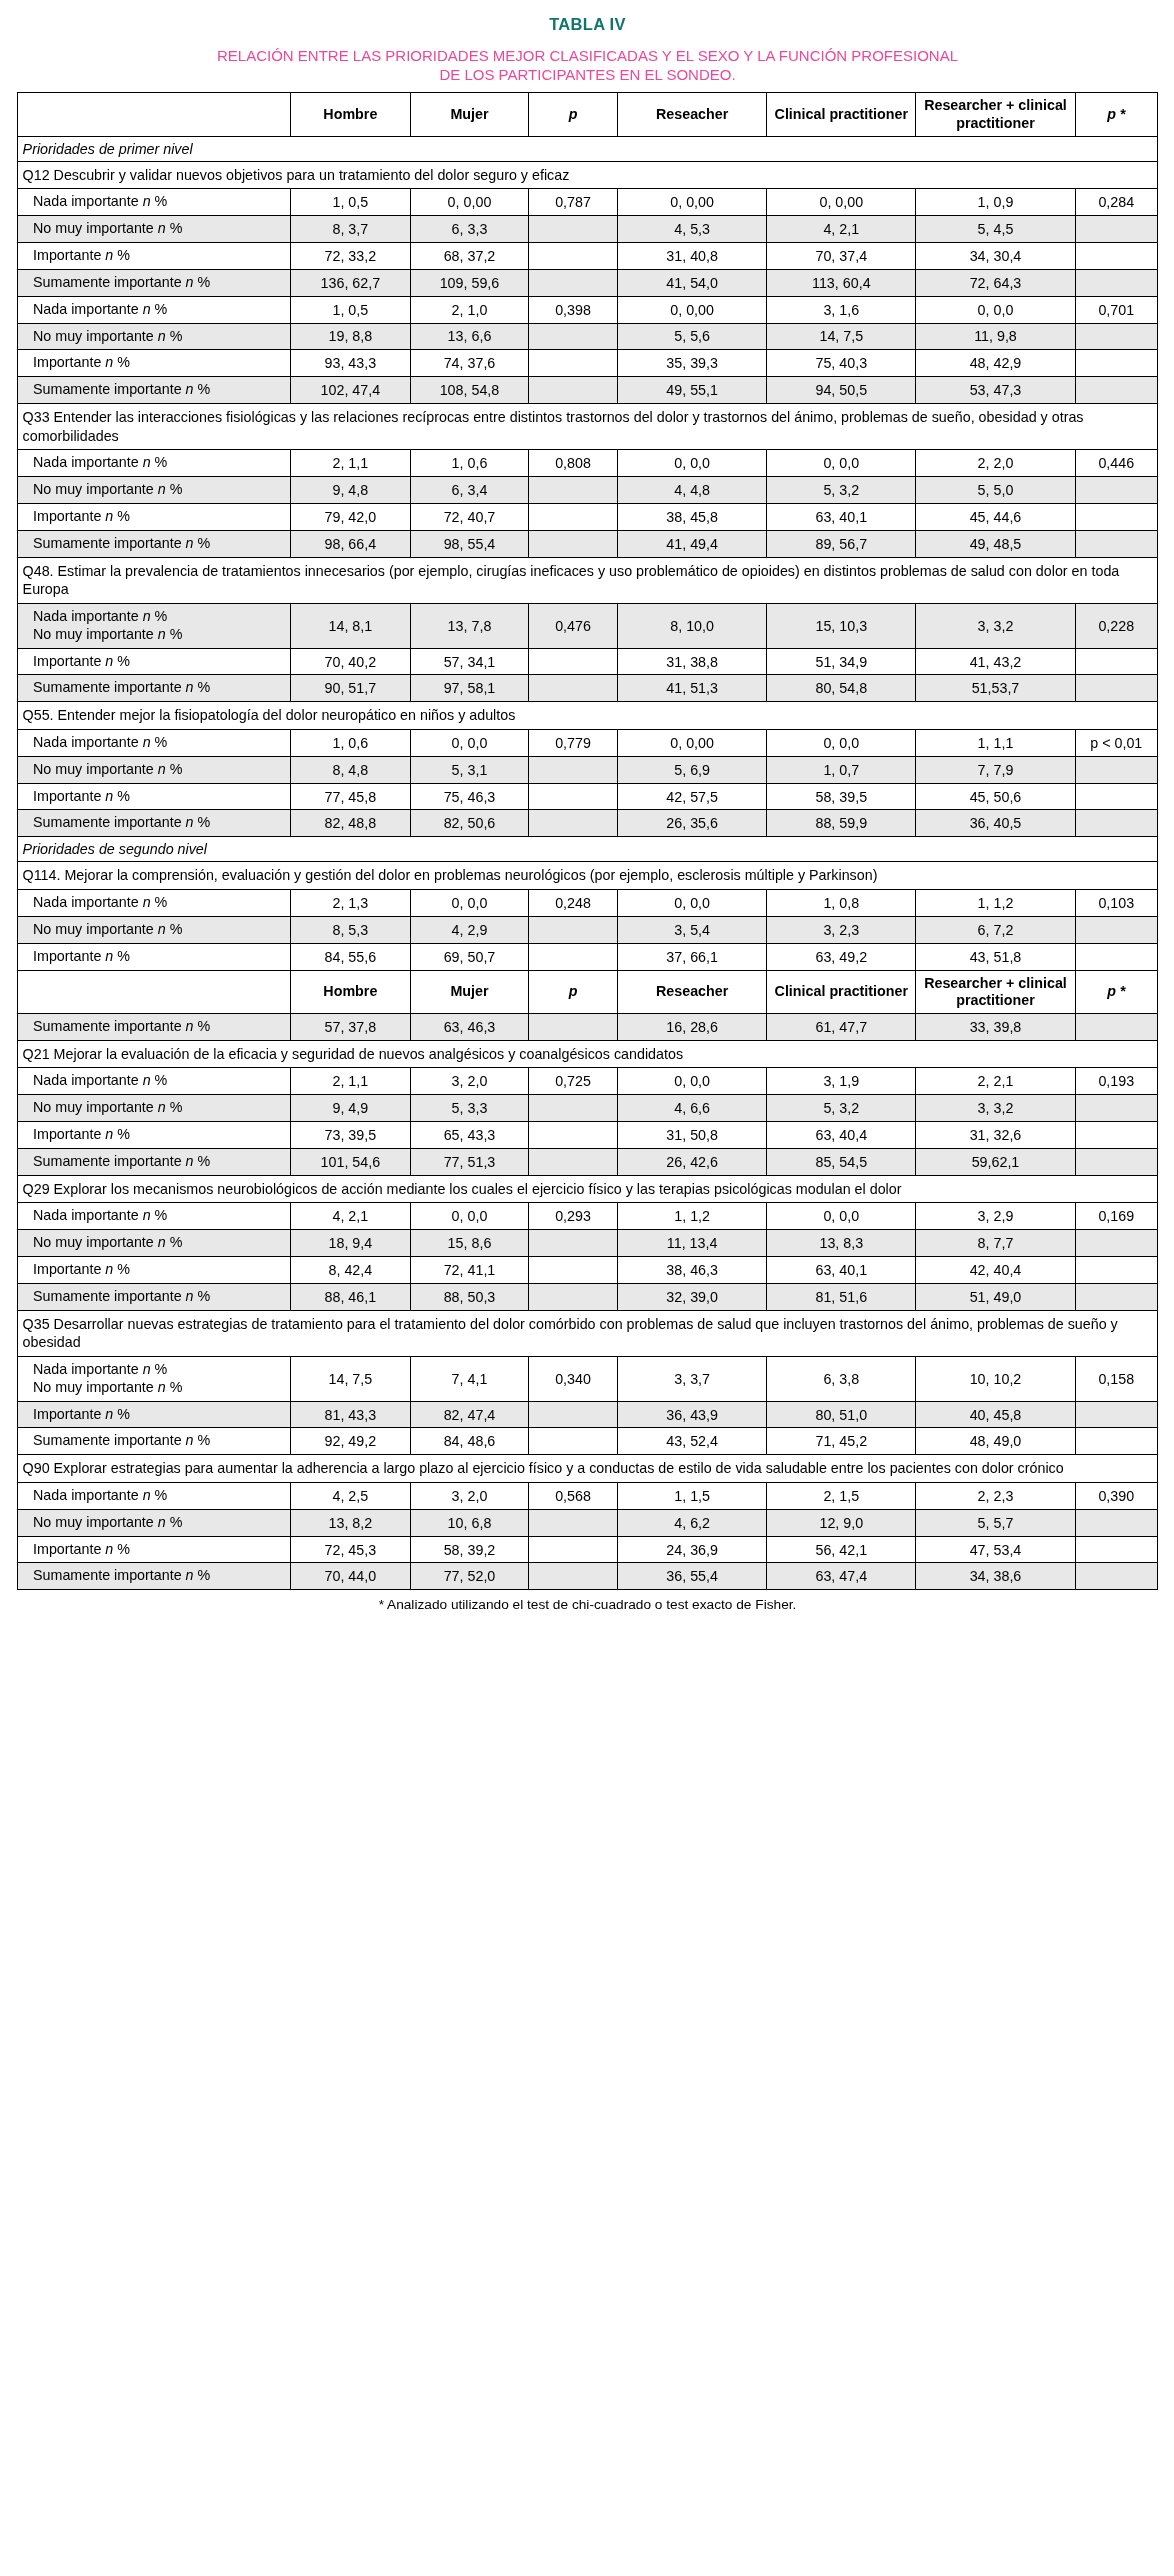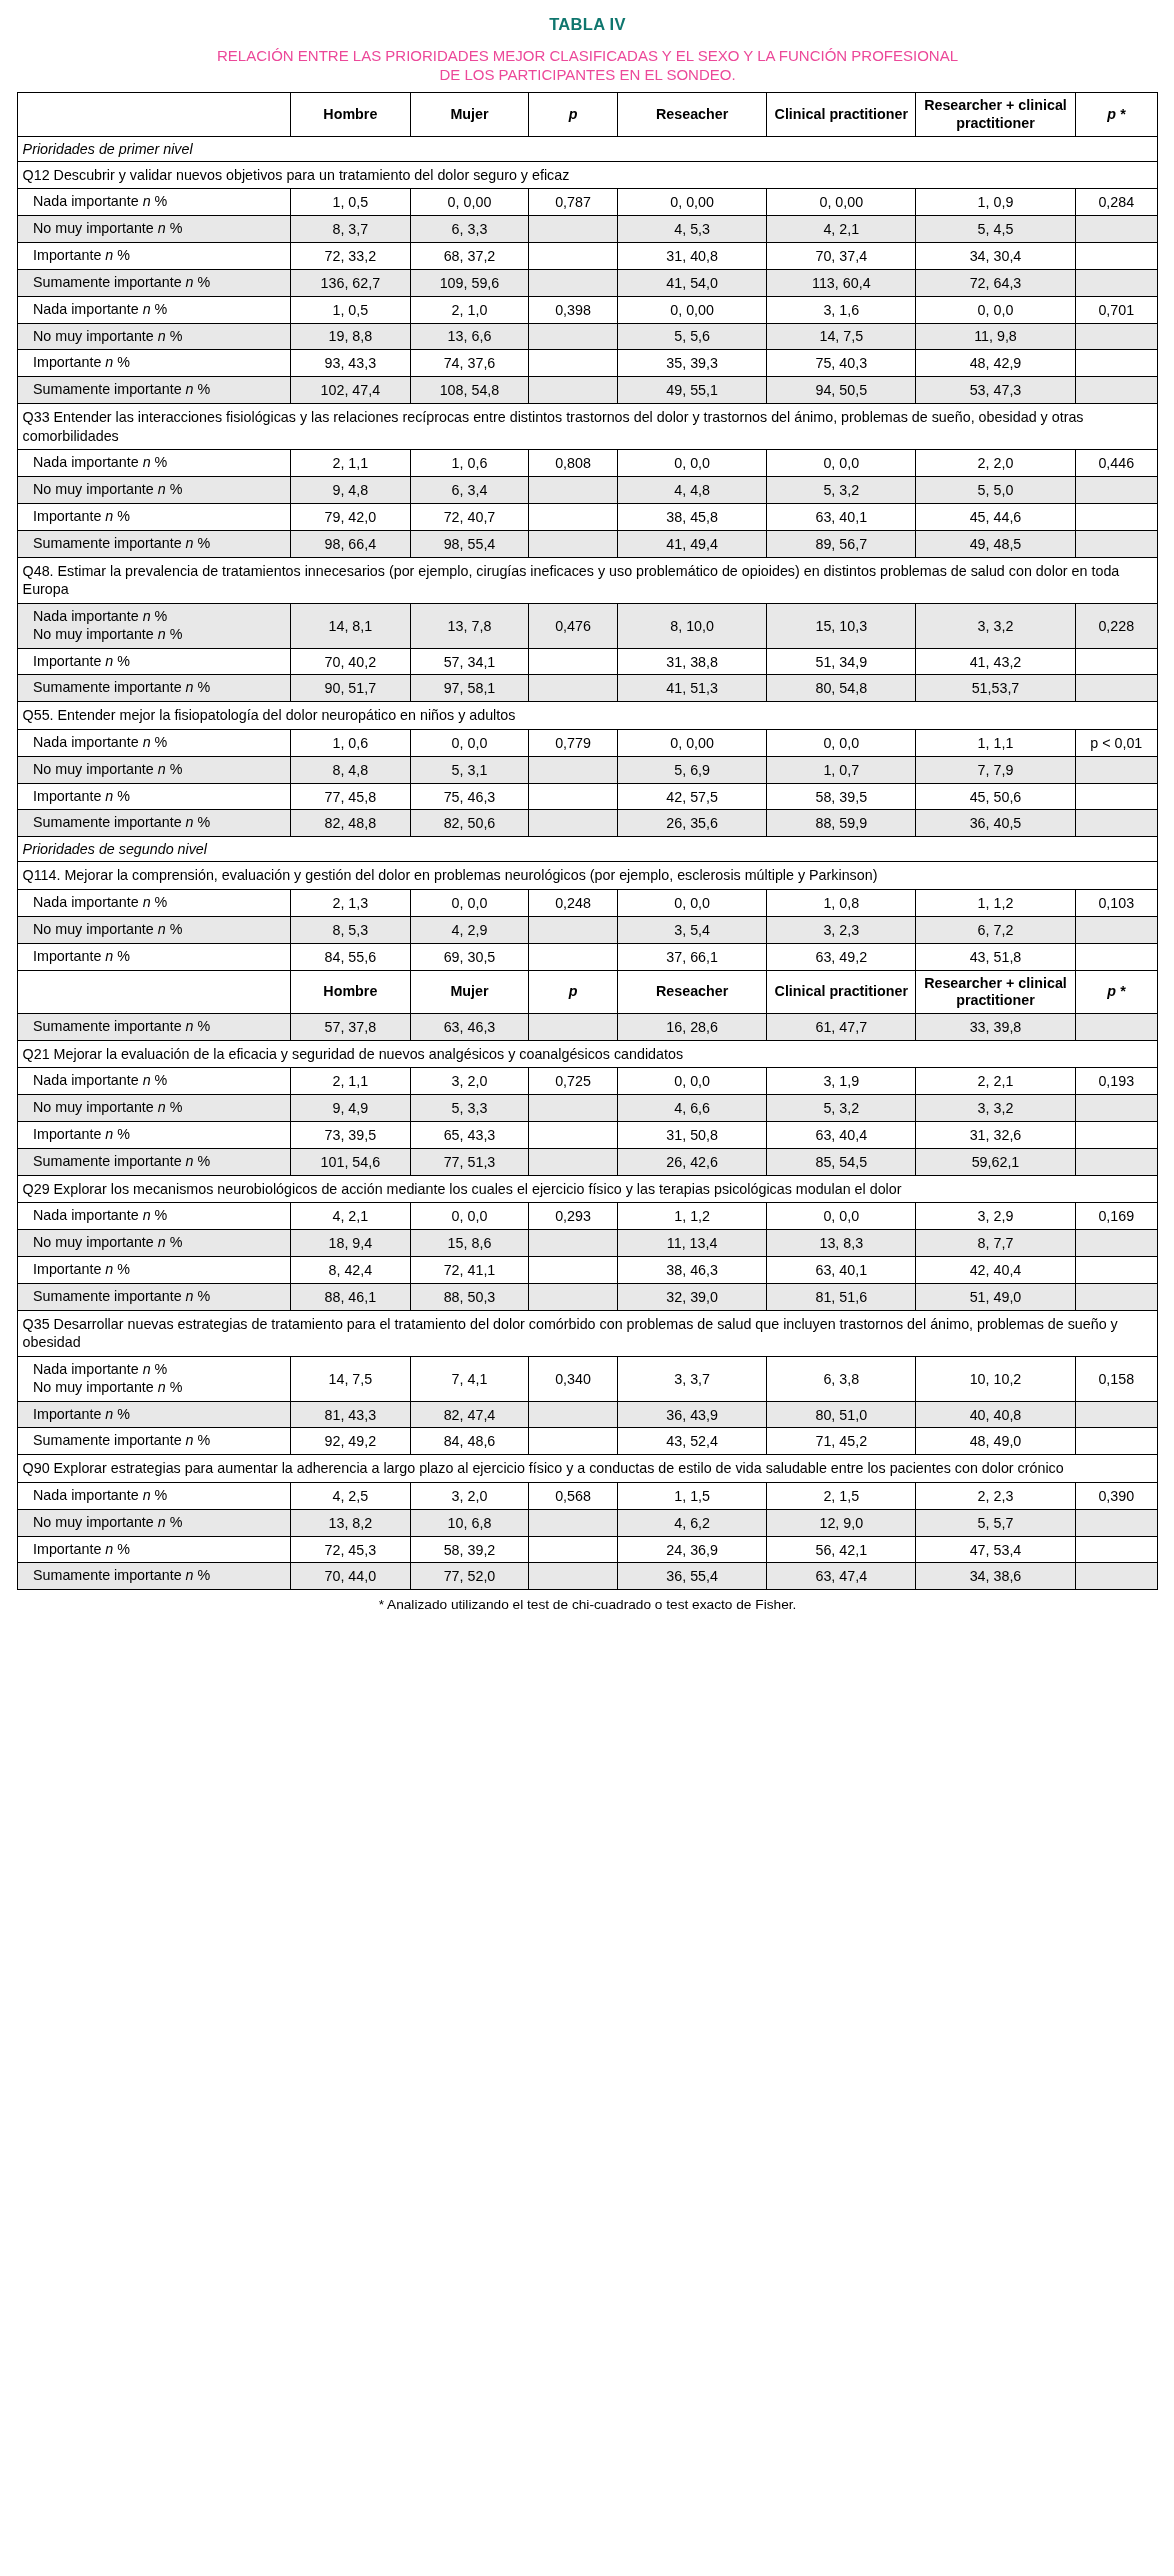--- a/index.html
+++ b/index.html
@@ -356,21 +356,21 @@
           <td class="num">4, 2,9</td>
           <td class="num"></td>
           <td class="num">3, 5,4</td>
           <td class="num">3, 2,3</td>
           <td class="num">6, 7,2</td>
           <td class="num"></td>
         </tr>
         <tr class="data-row">
           <td class="lbl">Importante <i>n</i> %</td>
           <td class="num">84, 55,6</td>
-          <td class="num">69, 30,5</td>
+          <td class="num">69, 50,7</td>
           <td class="num"></td>
           <td class="num">37, 66,1</td>
           <td class="num">63, 49,2</td>
           <td class="num">43, 51,8</td>
           <td class="num"></td>
         </tr>
         <tr class="hdr">
           <td></td>
           <td>Hombre</td>
           <td>Mujer</td>
@@ -489,21 +489,21 @@
           <td class="num">10, 10,2</td>
           <td class="num">0,158</td>
         </tr>
         <tr class="data-row shade">
           <td class="lbl">Importante <i>n</i> %</td>
           <td class="num">81, 43,3</td>
           <td class="num">82, 47,4</td>
           <td class="num"></td>
           <td class="num">36, 43,9</td>
           <td class="num">80, 51,0</td>
-          <td class="num">40, 40,8</td>
+          <td class="num">40, 45,8</td>
           <td class="num"></td>
         </tr>
         <tr class="data-row">
           <td class="lbl">Sumamente importante <i>n</i> %</td>
           <td class="num">92, 49,2</td>
           <td class="num">84, 48,6</td>
           <td class="num"></td>
           <td class="num">43, 52,4</td>
           <td class="num">71, 45,2</td>
           <td class="num">48, 49,0</td>

